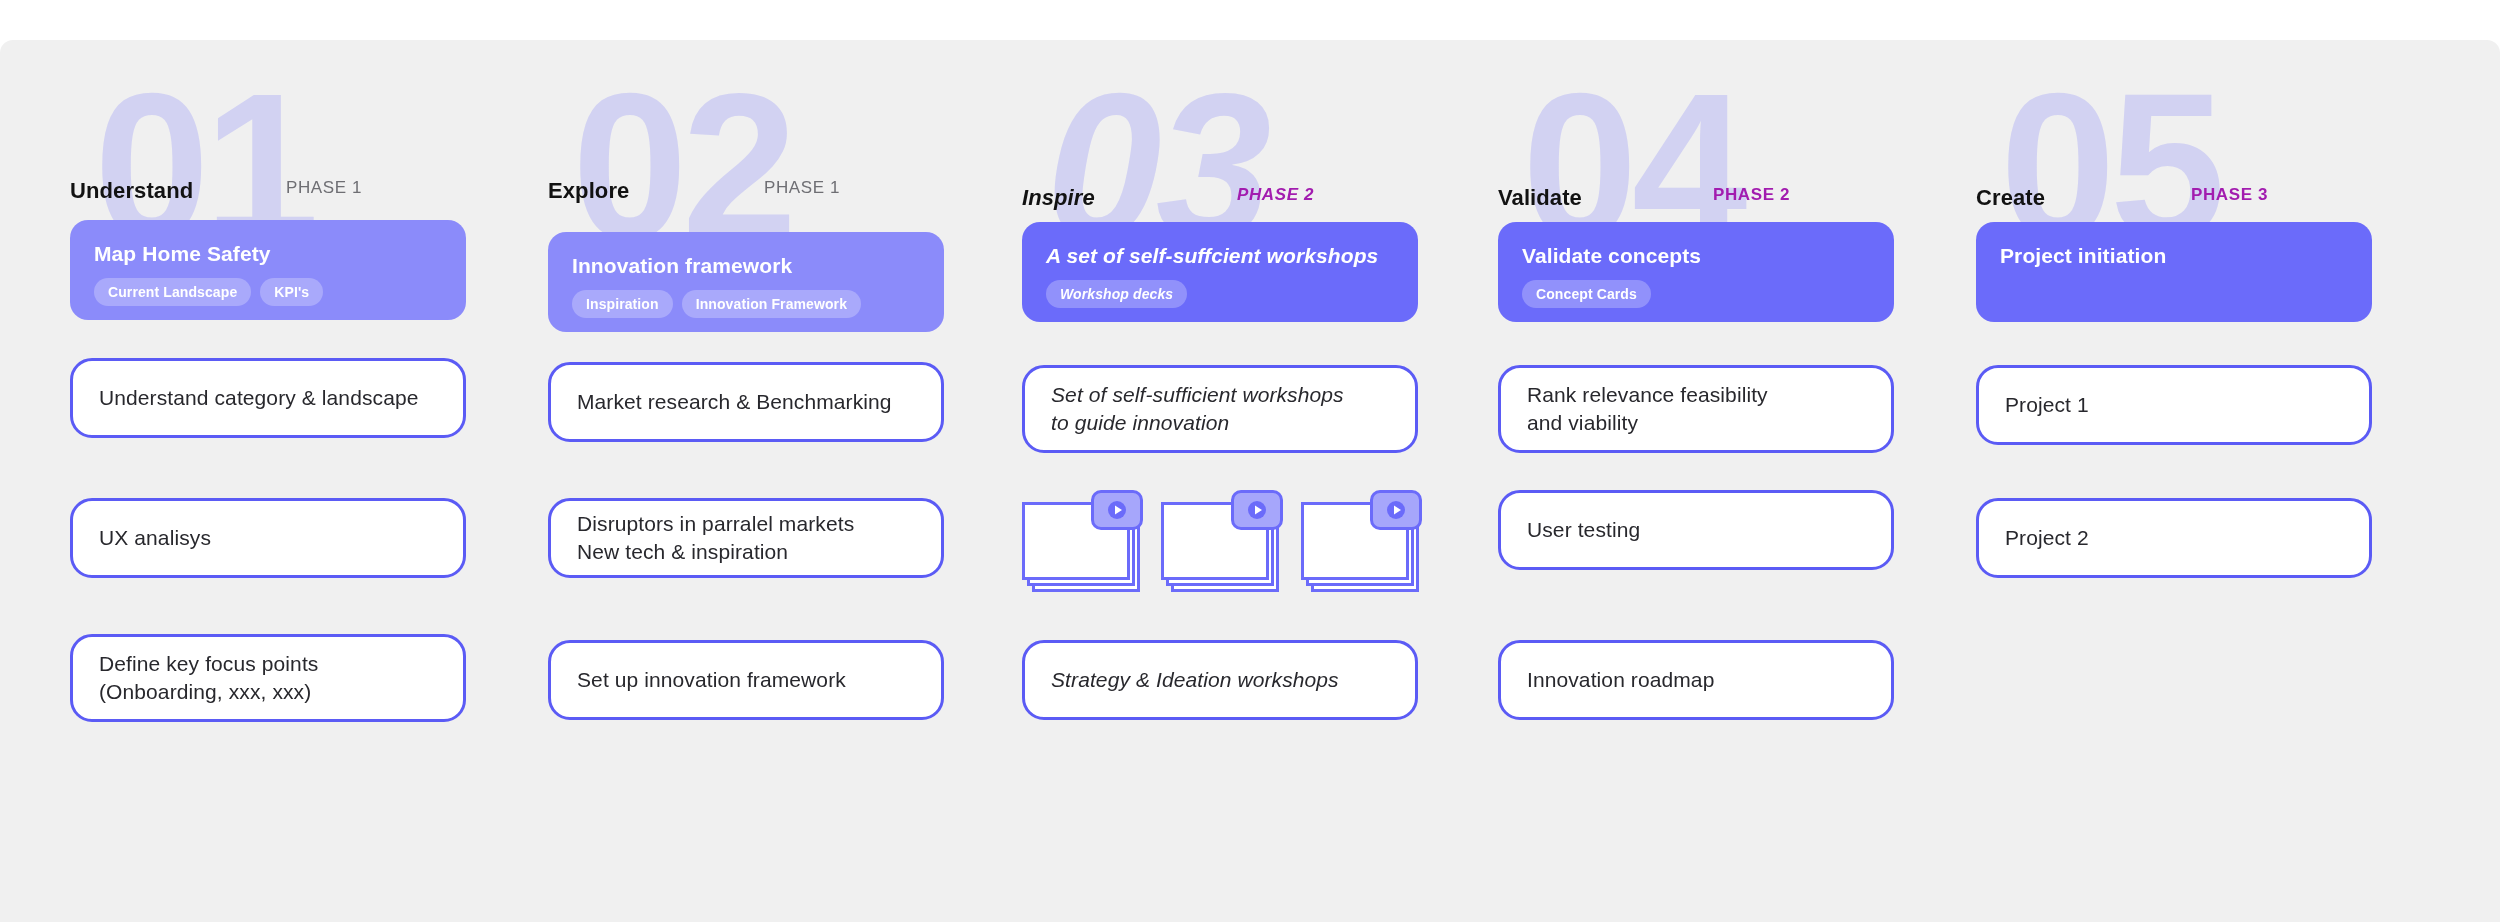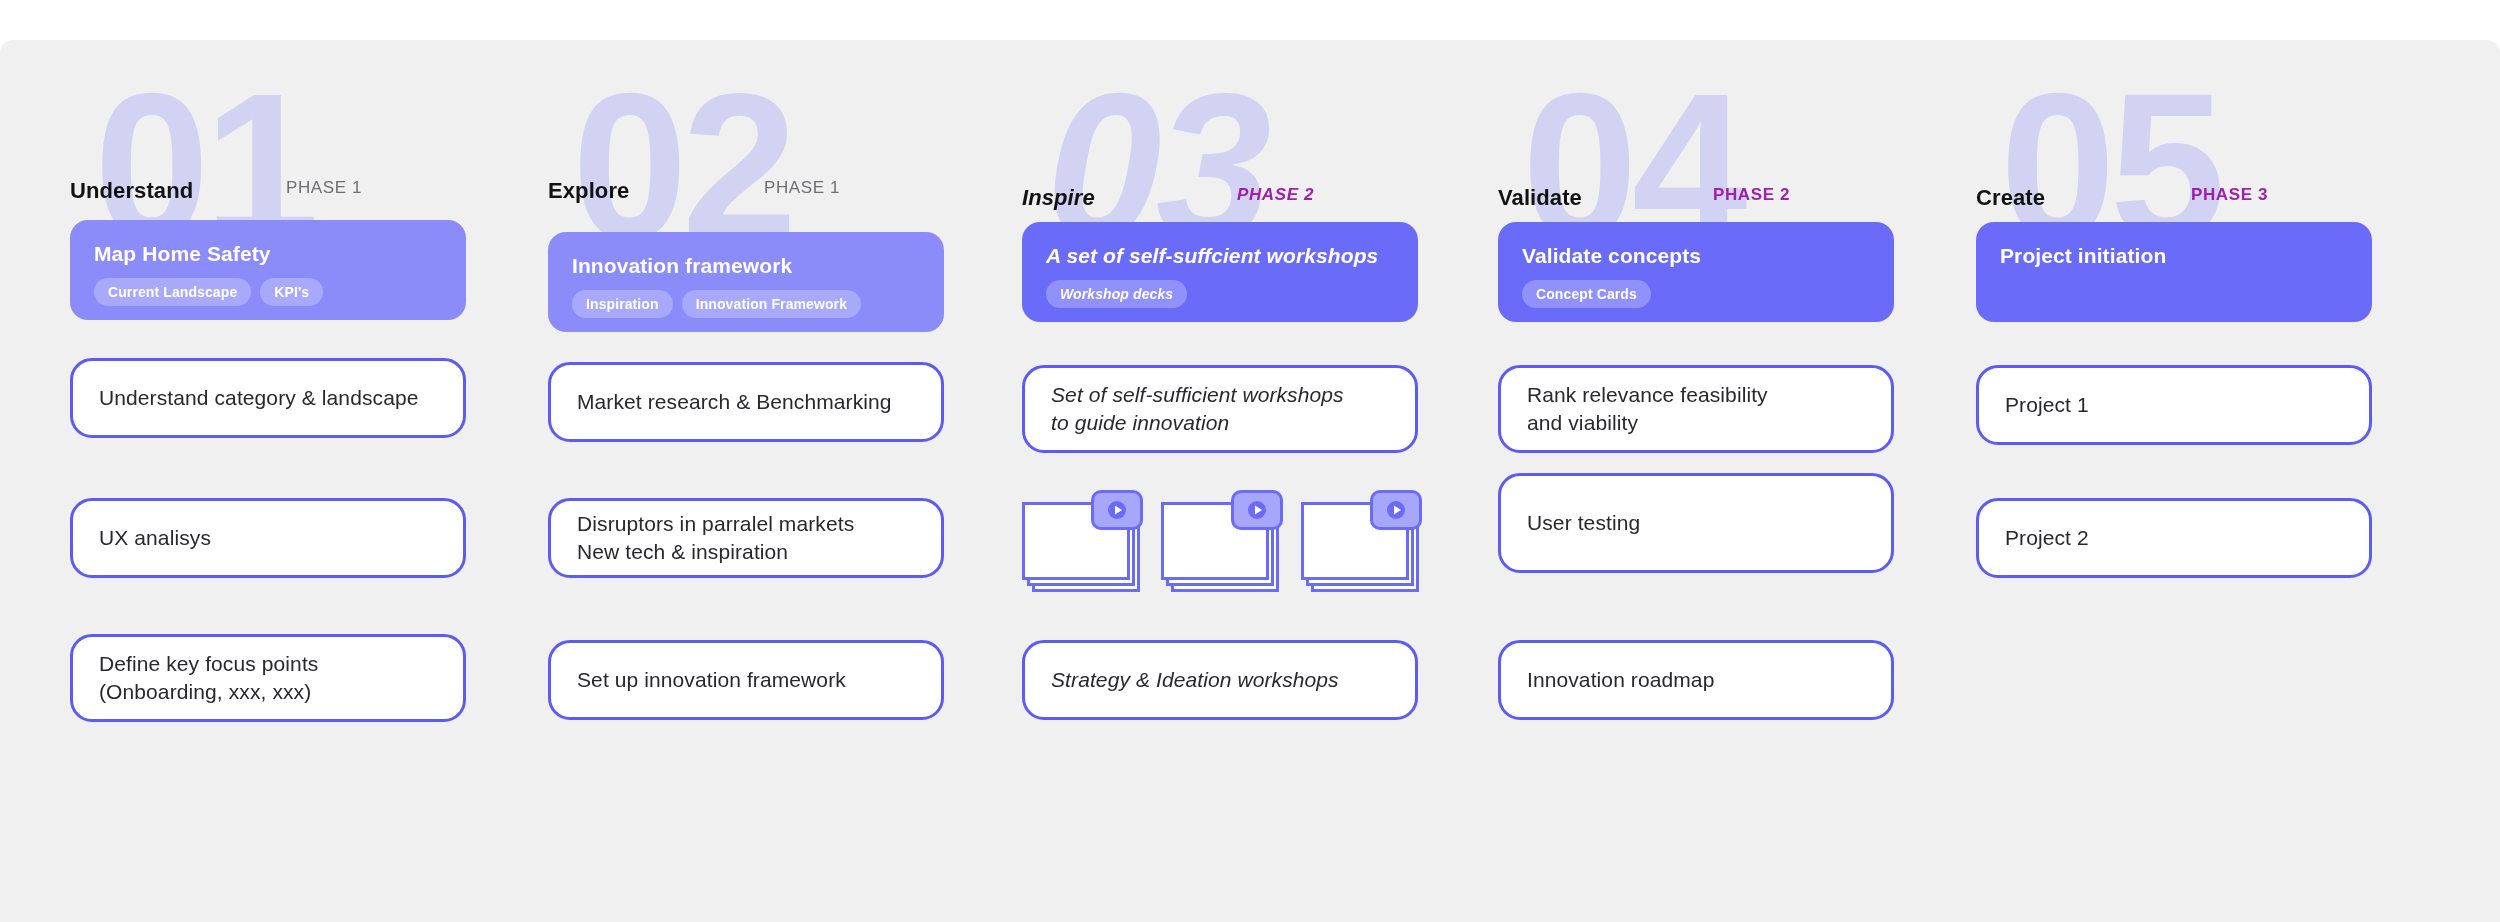--- a/index.html
+++ b/index.html
@@ -320,21 +320,21 @@
           <div class="tag-row">
             <span class="tag">Concept Cards</span>
           </div>
         </div>
         <div class="item-card" style="top: 325px; height: 88px;">
           <div class="item-text">
             <div>Rank relevance feasibility</div>
             <div>and viability</div>
           </div>
         </div>
-        <div class="item-card" style="top: 433px; height: 100px;">
+        <div class="item-card" style="top: 450px; height: 80px;">
           <div class="item-text">
             <div>User testing</div>
           </div>
         </div>
         <div class="item-card" style="top: 600px; height: 80px;">
           <div class="item-text">
             <div>Innovation roadmap</div>
           </div>
         </div>
       </div>

